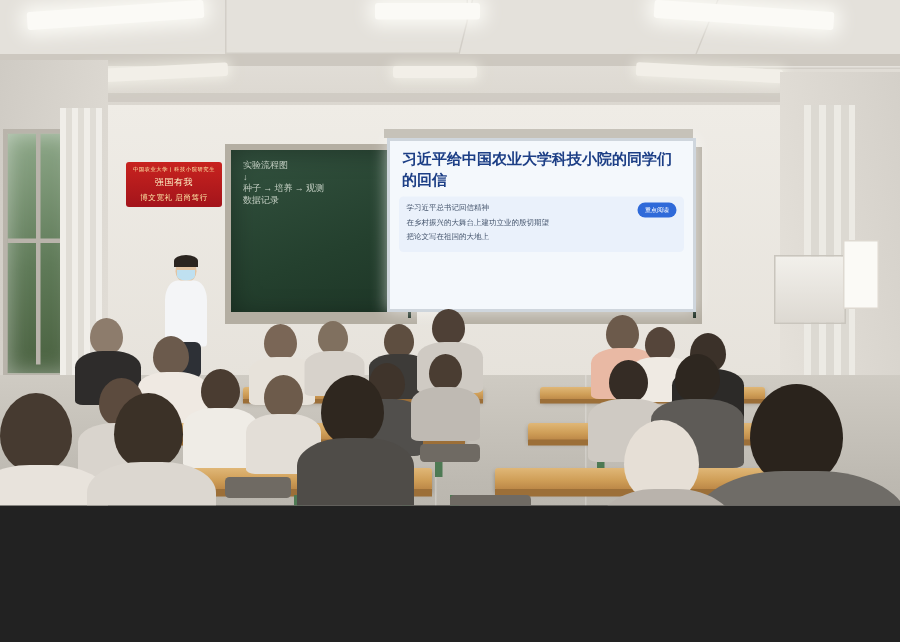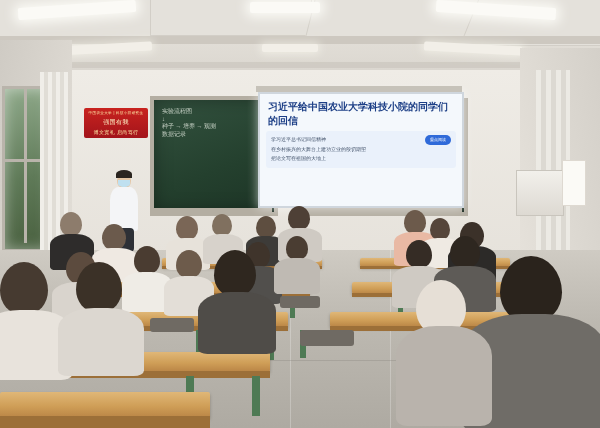--- a/index.html
+++ b/index.html
@@ -6,21 +6,21 @@
     margin: 0;
     padding: 0;
     background: #222;
   }
   body {
     font-family: "Liberation Sans", sans-serif;
   }
   #scene {
     position: relative;
     width: 600px;
-    height: 428px;
+    height: 337px;
     overflow: hidden;
     background: #cfcac2;
   }
   .abs { position: absolute; }
 
   
   .ceiling {
     left: 0; top: 0; width: 600px; height: 96px;
     background: linear-gradient(#e9e6e0, #dedad3 60%, #d5d1ca);
   }

